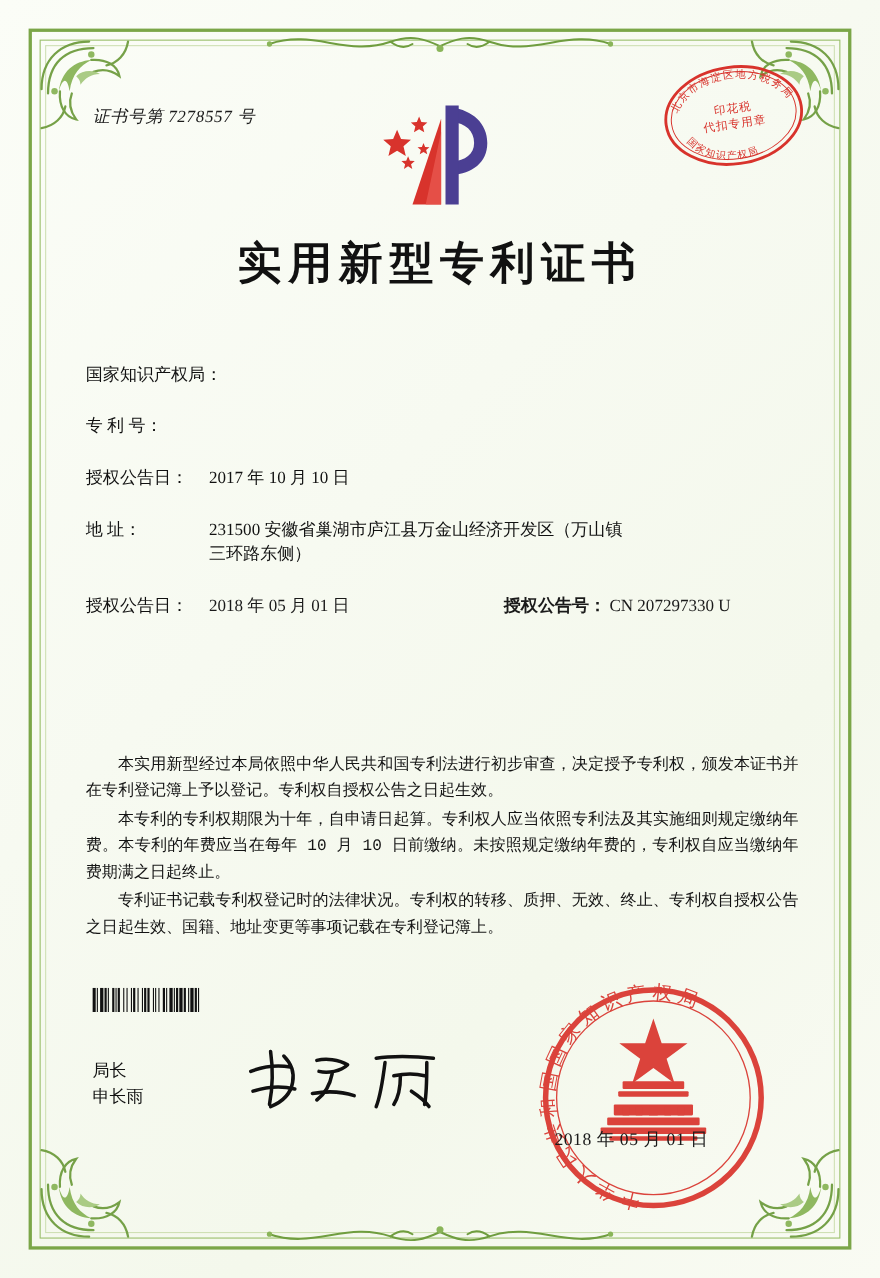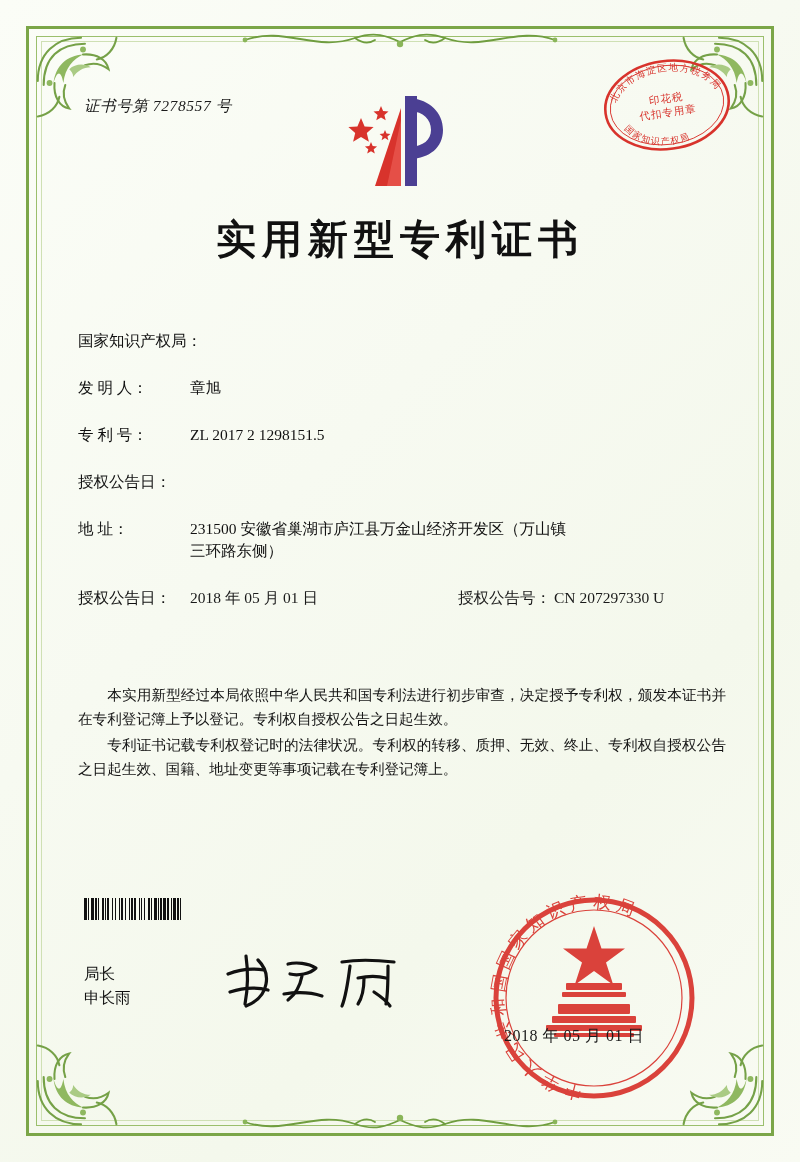--- a/index.html
+++ b/index.html
@@ -149,21 +149,21 @@
   .fvalue {
     flex: 1 1 auto;
     color: #111;
     white-space: pre-line;
   }
 
   
   .frow-2col { display: flex; align-items: flex-end; margin-bottom: 4px; }
   .col-a { display: flex; flex: 0 0 380px; }
   .col-b { display: flex; flex: 1 1 auto; }
-  .col-b .flabel2 { flex: 0 0 auto; width: 96px; white-space: pre; }
+  .col-b .flabel2 { flex: 0 0 auto; width: 96px; white-space: pre; font-weight: bold; }
 
   
   .body-text {
     position: absolute;
     left: 78px;
     top: 685px;
     width: 648px;
     font-size: 14.6px;
     line-height: 1.62;
     text-align: justify;
@@ -380,32 +380,28 @@
     </div>
 
     <div class="title">实用新型专利证书</div>
 
     <div class="fields">
 
       <div class="frow">
         <span class="flabel">国家知识产权局：</span>
       </div>
 
-      <div class="frow">
-        <span class="flabel">发 明 人：</span>
-        <span class="fvalue">章旭</span>
-      </div>
 
       <div class="frow">
         <span class="flabel">专 利 号：</span>
-        <span class="fvalue">ZL 2017 2 1298151.5</span>
       </div>
 
       <div class="frow">
         <span class="flabel">授权公告日：</span>
+        <span class="fvalue">2017 年 10 月 10 日</span>
       </div>
 
 
       <div class="frow">
         <span class="flabel">地 址：</span>
         <span class="fvalue">231500 安徽省巢湖市庐江县万金山经济开发区（万山镇
 三环路东侧）</span>
       </div>
 
       <div class="frow-2col">
@@ -416,20 +412,21 @@
         <span class="col-b">
           <span class="flabel2">授权公告号：</span>
           <span>CN 207297330 U</span>
         </span>
       </div>
 
     </div>
 
     <div class="body-text">
       <p>本实用新型经过本局依照中华人民共和国专利法进行初步审查，决定授予专利权，颁发本证书并在专利登记簿上予以登记。专利权自授权公告之日起生效。</p>
+      <p>本专利的专利权期限为十年，自申请日起算。专利权人应当依照专利法及其实施细则规定缴纳年费。本专利的年费应当在每年 10 月 10 日前缴纳。未按照规定缴纳年费的，专利权自应当缴纳年费期满之日起终止。</p>
       <p>专利证书记载专利权登记时的法律状况。专利权的转移、质押、无效、终止、专利权自授权公告之日起生效、国籍、地址变更等事项记载在专利登记簿上。</p>
     </div>
 
     <div class="barcode" id="barcode">
         <i class="" style="width:3px"></i>
         <i class="sp" style="width:1px"></i>
         <i class="" style="width:1px"></i>
         <i class="sp" style="width:2px"></i>
         <i class="" style="width:3px"></i>
         <i class="sp" style="width:1px"></i>

